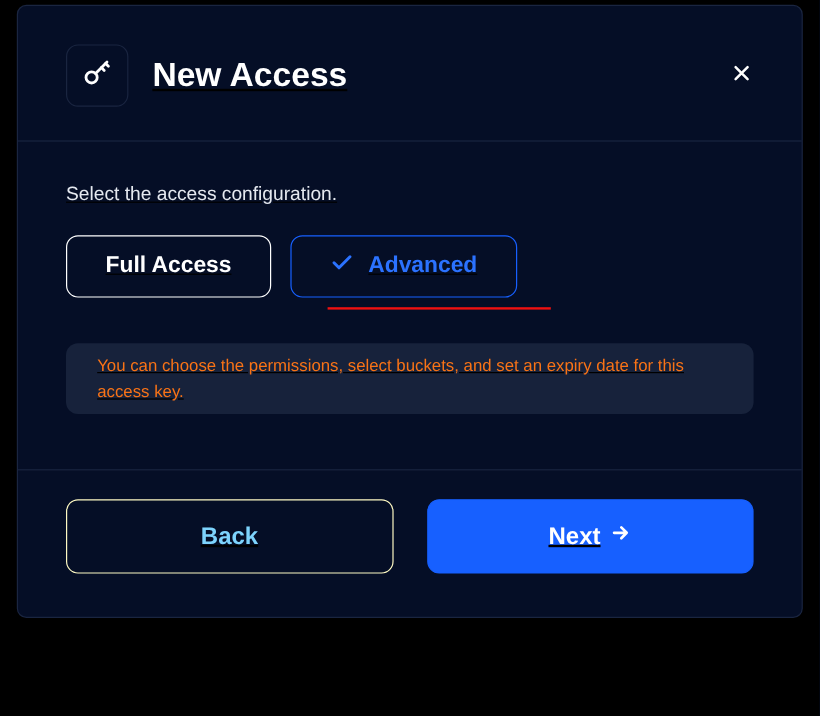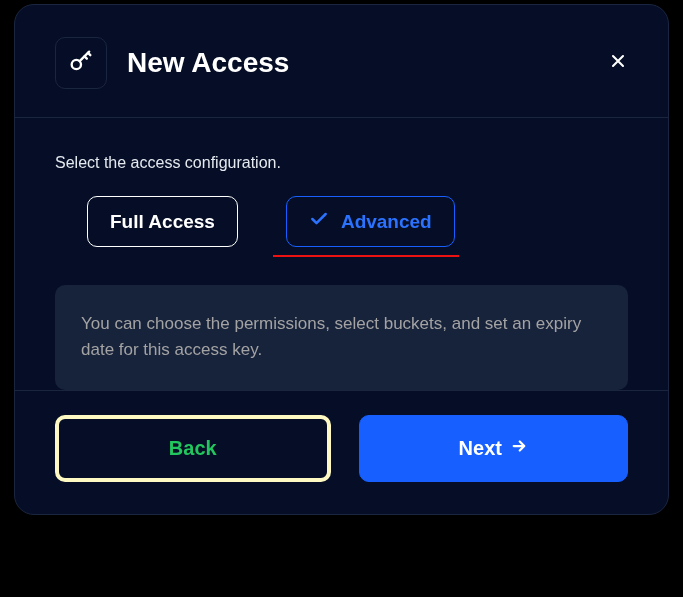--- a/index.html
+++ b/index.html
@@ -10,25 +10,26 @@
     body {
       background: #000;
       font-family: -apple-system, BlinkMacSystemFont, 'Segoe UI', Arial, sans-serif;
       width: 683px;
       height: 597px;
       overflow: hidden;
     }
     .modal {
       background: #050e26;
       border: 1px solid #1a2540;
-      border-radius: 20px;
+      border-radius: 8px;
       margin: 4px 14px 4px 14px;
       height: 511px;
       display: flex;
       flex-direction: column;
+      text-decoration: underline;
     }
     .header {
       display: flex;
       align-items: center;
       justify-content: space-between;
       padding: 32px 40px 28px 40px;
       border-bottom: 1px solid #1a2540;
     }
     .header-left {
       display: flex;
@@ -78,28 +79,27 @@
       display: flex;
       gap: 16px;
       margin-bottom: 0;
       position: relative;
     }
     .option-btn {
       border: 1px solid #fff;
       background: transparent;
       color: #fff;
       border-radius: 10px;
-      padding: 12px 22px;
+      padding: 12px 32px;
       font-size: 19px;
       font-weight: 700;
       cursor: pointer;
       display: flex;
       align-items: center;
       gap: 12px;
-      margin-left: 32px;
     }
     .option-btn.selected {
       border: 1.5px solid #1760ff;
       color: #2b72ff;
       text-align: right;
     }
     .check-icon svg {
       width: 20px;
       height: 20px;
     }
@@ -107,24 +107,24 @@
       position: absolute;
       height: 2px;
       background: #e11;
       bottom: -10px;
       left: 218px;
       width: 186px;
     }
     .info-box {
       background: #17223b;
       border-radius: 10px;
-      padding: 26px 26px;
+      padding: 8px 26px;
       margin-top: 38px;
-      color: #a3a3a3;
-      font-size: 17px;
+      color: #f97316;
+      font-size: 14px;
       line-height: 1.55;
     }
     .footer {
       display: flex;
       gap: 28px;
       padding: 24px 40px 36px 40px;
       border-top: 1px solid #1a2540;
     }
     .footer-btn {
       flex: 1;
@@ -133,22 +133,22 @@
       font-size: 20px;
       font-weight: 800;
       cursor: pointer;
       display: flex;
       align-items: center;
       justify-content: center;
       gap: 8px;
     }
     .back-btn {
       background: transparent;
-      border: 4px solid #fef9c3;
-      color: #22c55e;
+      border: 1px solid #fef9c3;
+      color: #7dd3fc;
     }
     .next-btn {
       background: #1760ff;
       border: 1px solid #1760ff;
       color: #fff;
       justify-content: center;
     }
     .arrow-icon svg {
       width: 18px;
       height: 18px;

